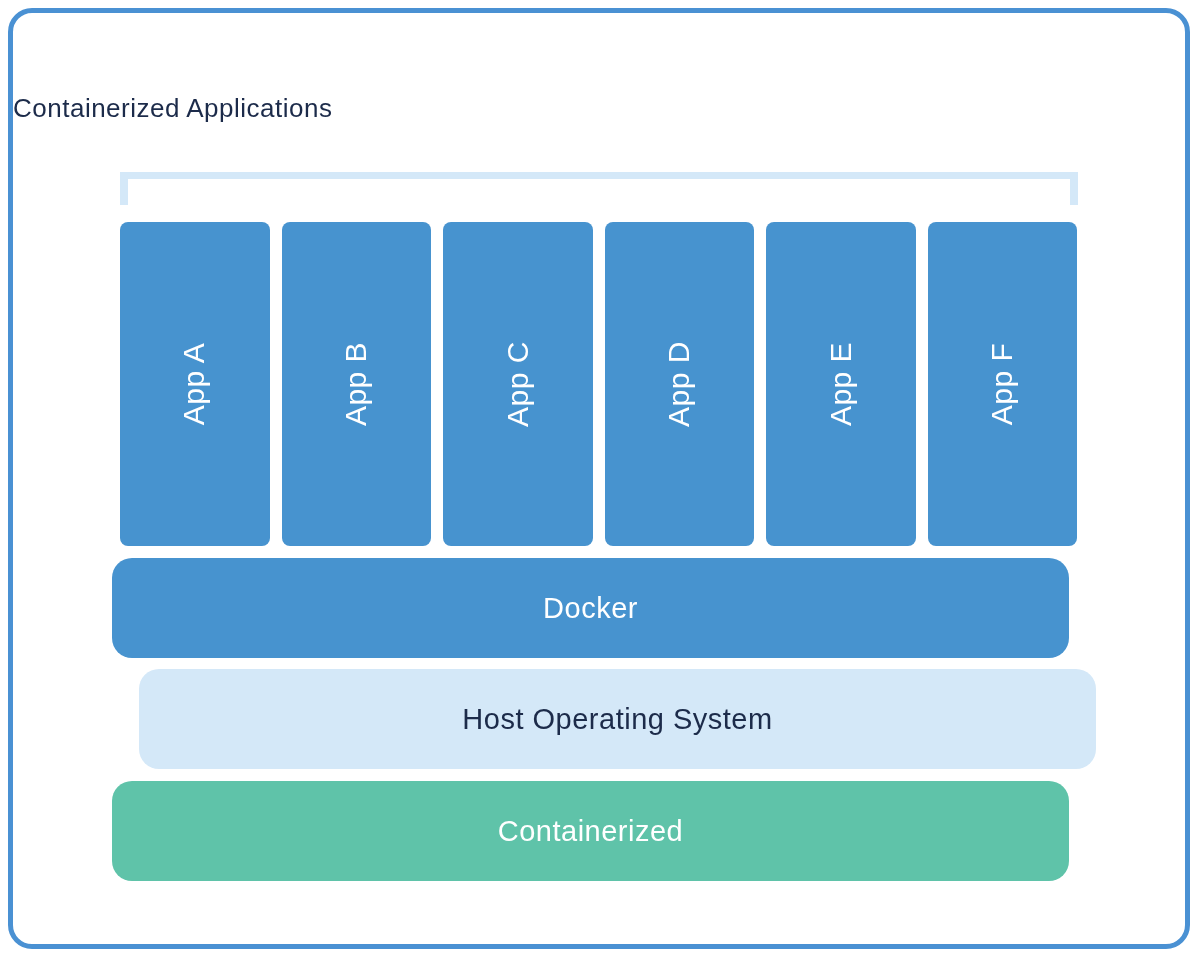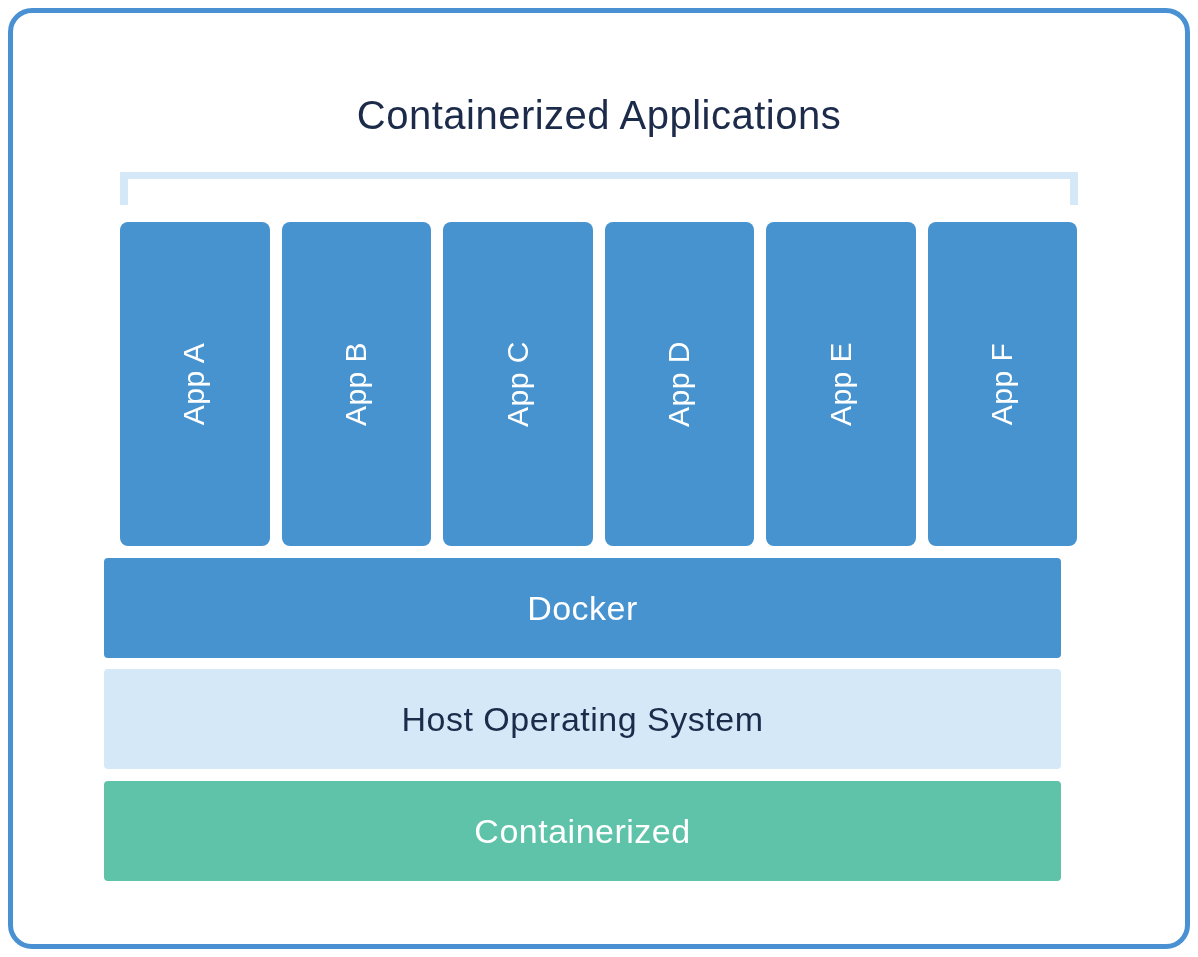--- a/index.html
+++ b/index.html
@@ -25,22 +25,21 @@
     width: 1182px; height: 941px;
     border: 5px solid var(--border-blue);
     border-radius: 24px;
     background: #ffffff;
   }
 
   .title {
     position: absolute;
     left: 0; top: 80px;
     width: 100%;
-    text-align: center;
-    font-size: 40px;
+    font-size: 26px;
     font-weight: 500;
     letter-spacing: 0.5px;
     color: var(--navy);
   }
 
   .bracket {
     position: absolute;
     left: 120px; top: 172px;
     width: 958px; height: 33px;
     border-top: 7px solid var(--light-blue);
@@ -67,32 +66,32 @@
     transform: rotate(-90deg);
     white-space: nowrap;
     color: var(--white);
     font-size: 30px;
     font-weight: 500;
     letter-spacing: 0.5px;
   }
 
   .layer-bar {
     position: absolute;
-    left: 104px;
+    left: 112px;
     width: 957px; height: 100px;
-    border-radius: 4px;
+    border-radius: 20px;
     display: flex;
     align-items: center;
     justify-content: center;
-    font-size: 34px;
+    font-size: 29px;
     font-weight: 500;
     letter-spacing: 0.5px;
   }
   .layer-docker { top: 558px; background: var(--accent-blue); color: var(--white); }
-  .layer-host   { top: 669px; background: var(--light-blue); color: var(--navy); }
+  .layer-host   { top: 669px; background: var(--light-blue); color: var(--navy); margin-left: 27px; }
   .layer-infra  { top: 781px; background: var(--green); color: var(--white); }
 </style>
 </head>
 <body>
 
 <div class="stage">
   <div class="card">
 
     <div class="title">Containerized Applications</div>
 

